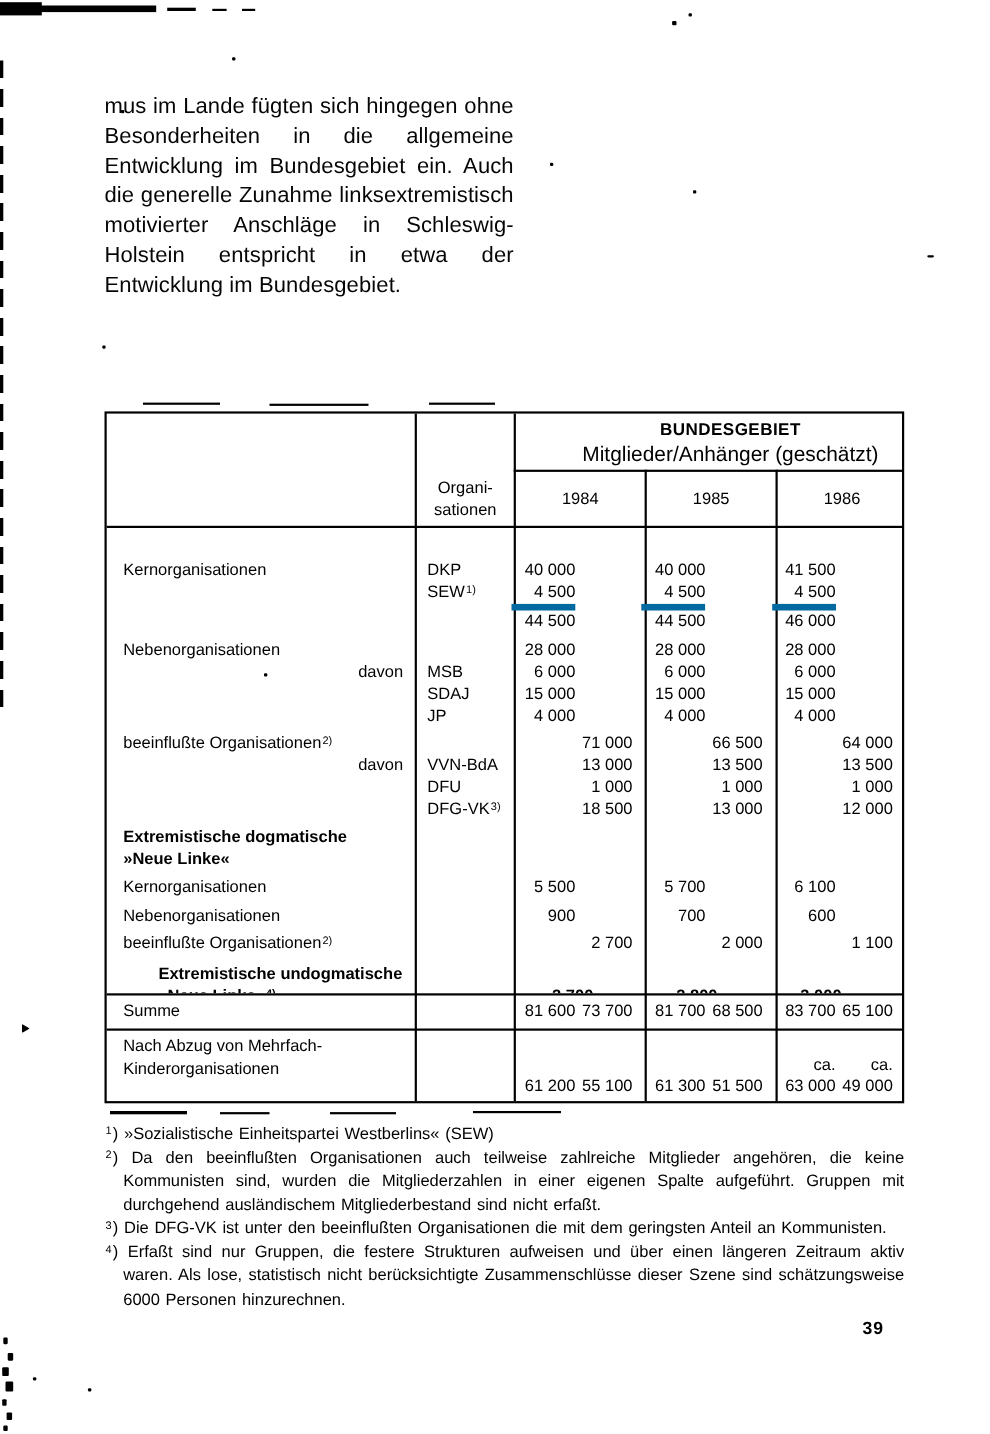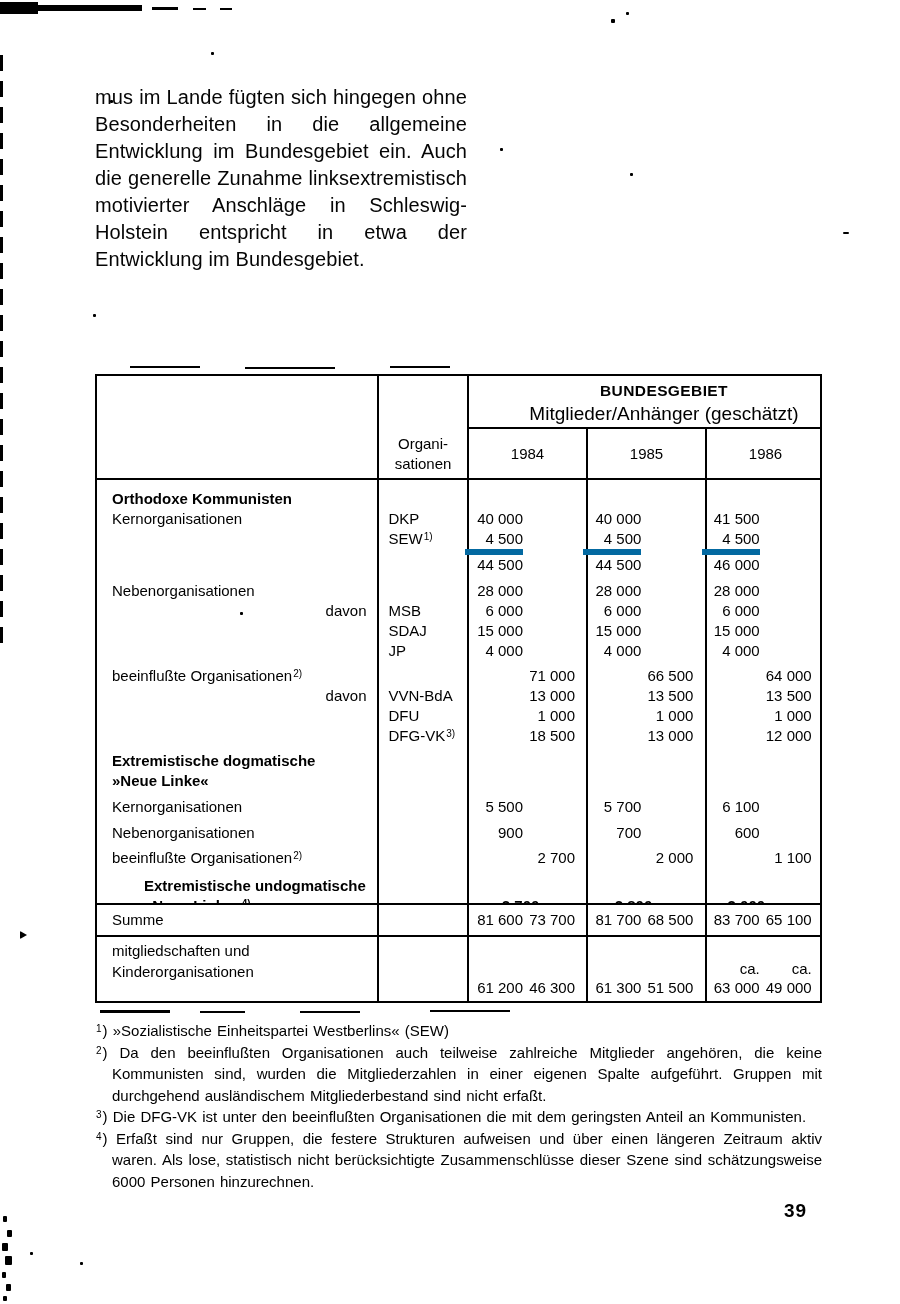--- a/index.html
+++ b/index.html
@@ -47,21 +47,21 @@
   .abzug-row{position:absolute;left:0;right:0;top:561px;height:66px;display:flex;}
   .abzug-row .cell-label{padding-top:3px;line-height:21px;white-space:normal;}
   .abzug-row .cell-year{flex-direction:column;justify-content:flex-end;padding-bottom:6px;box-sizing:border-box;align-items:flex-start;}
   .nline{display:flex;line-height:19px;}
   
   .footnotes{position:absolute;left:95px;top:1020px;width:727px;font-size:15px;line-height:21.5px;
              text-align:justify;hyphens:manual;-webkit-hyphens:manual;word-spacing:1px;}
   .fn{padding-left:17px;text-indent:-17px;}
   .fn sup{margin-right:1px;}
   
-  .pageno{position:absolute;left:784px;top:1200px;font-size:19px;font-weight:bold;letter-spacing:1px;}
+  .pageno{position:absolute;left:784px;top:1200px;font-size:16px;font-weight:bold;letter-spacing:1px;}
   
   .art{position:absolute;background:#000;}
   .edge-dashes{position:absolute;left:0;top:55px;width:3px;height:590px;
       background:repeating-linear-gradient(180deg,#000 0 16px,transparent 16px 26px);}
   .speck{position:absolute;background:#000;border-radius:1px;}
 </style>
 </head>
 <body>
 
 <div class="page">
@@ -121,23 +121,20 @@
     <div class="orgcol-head">
       <div>Organi-</div>
       <div>sationen</div>
     </div>
     <div class="yh y0">1984</div>
     <div class="yh y1">1985</div>
     <div class="yh y2">1986</div>
 
     <div class="tbody" id="tbody">
         <div class="trow heading">
-          <div class="cell-label">
-            <div>Orthodoxe Kommunisten</div>
-          </div>
           <div class="cell-org"></div>
           <div class="cell-year">
             <span class="num main"></span>
             <span class="num infl"></span>
           </div>
           <div class="cell-year">
             <span class="num main"></span>
             <span class="num infl"></span>
           </div>
           <div class="cell-year">
@@ -425,28 +422,28 @@
           <span class="num infl">68 500</span>
         </div>
       <div class="cell-year">
           <span class="num main">83 700</span>
           <span class="num infl">65 100</span>
         </div>
     </div>
 
     <div class="abzug-row">
       <div class="cell-label">
-        <div>mitgliedschaften und</div>
+        <div>Nach Abzug von Mehrfach-</div>
         <div>Kinderorganisationen</div>
       </div>
       <div class="cell-org"></div>
       <div class="cell-year">
         <div class="nline">
             <span class="num main">61 200</span>
-            <span class="num infl">46 300</span>
+            <span class="num infl">55 100</span>
           </div>
       </div>
       <div class="cell-year">
         <div class="nline">
             <span class="num main">61 300</span>
             <span class="num infl">51 500</span>
           </div>
       </div>
       <div class="cell-year">
         <div class="nline">

